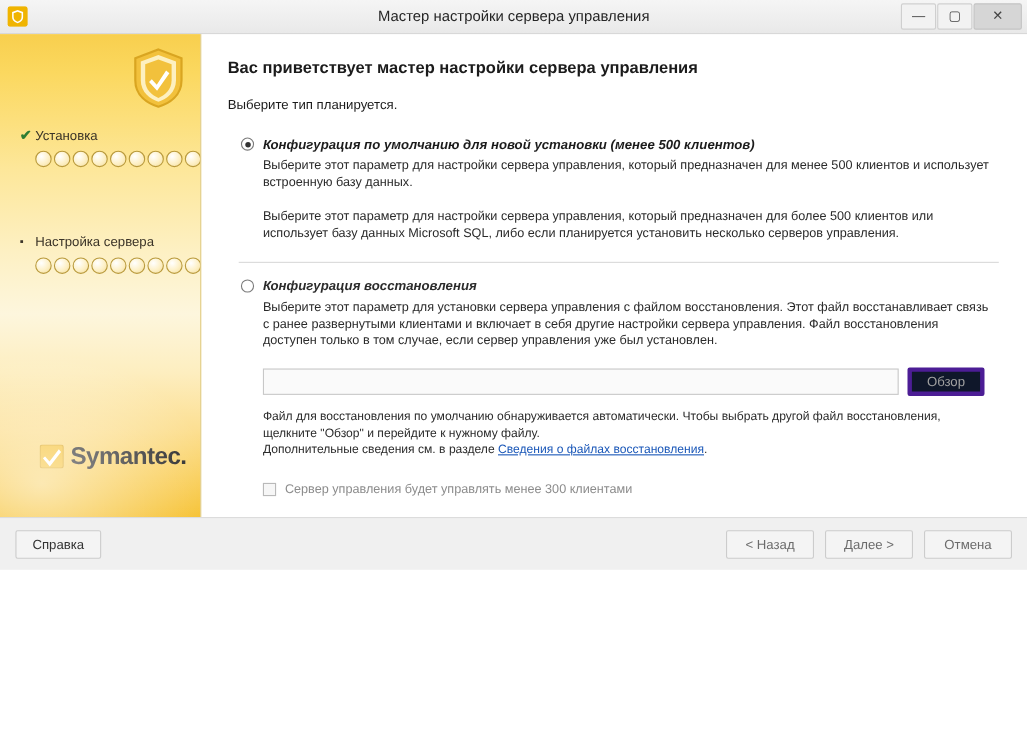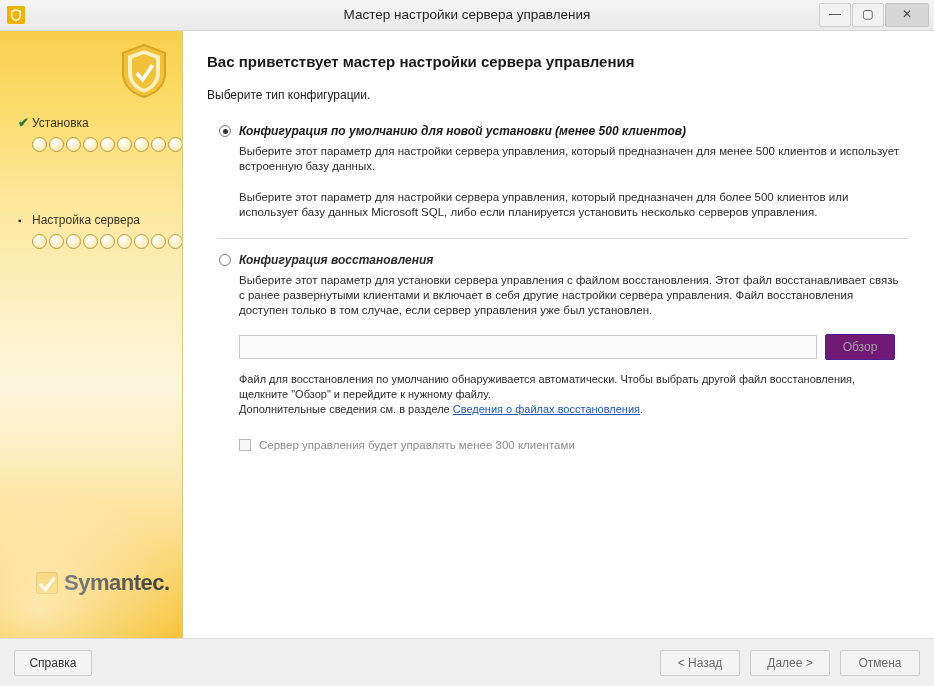--- a/index.html
+++ b/index.html
@@ -10,21 +10,21 @@
     width: 934px;
     height: 686px;
     font-family: "Liberation Sans", sans-serif;
     font-size: 12px;
     color: #1b1b1b;
     background: #ffffff;
     overflow: hidden;
   }
   .window {
     width: 934px;
-    height: 686px;
+    height: 518px;
     position: relative;
     background: #ffffff;
     box-sizing: border-box;
     display: flex;
     flex-direction: column;
   }
   
   .titlebar {
     height: 30px;
     background: linear-gradient(to bottom, #f5f5f5, #e9e9e9);
@@ -245,22 +245,22 @@
     box-sizing: border-box;
     padding: 0 6px;
     font-family: "Liberation Sans", sans-serif;
     font-size: 12px;
     color: #777;
   }
   .browse-btn {
     margin-left: 8px;
     width: 70px;
     height: 26px;
-    border: 1px solid #4c1d95;
-    background: #701a75;
+    border: 4px solid #4c1d95;
+    background: #0f172a;
     color: #a0a0a0;
     font-size: 12px;
     font-family: "Liberation Sans", sans-serif;
     border-radius: 2px;
   }
   .note {
     margin: 12px 0 0 32px;
     font-size: 11px;
     color: #2b2b2b;
     line-height: 15px;
@@ -399,21 +399,21 @@
             <rect x="0.5" y="0.5" width="21" height="21" rx="2" fill="#f6c234" stroke="#d9a521"></rect>
             <path d="M5 11 L9 15.5 L17.5 4.5 L19.5 7 L9.3 20 L3 12.5 Z" fill="#ffffff"></path>
           </svg>
         </span>
         <span class="symantec-text">Symantec.</span>
       </div>
     </div>
 
     <div class="content">
       <h1 class="page-title">Вас приветствует мастер настройки сервера управления</h1>
-      <p class="page-subtitle">Выберите тип конфигурации.</p>
+      <p class="page-subtitle">Выберите тип планируется.</p>
 
       <div class="option">
         <div class="option-head">
           <span class="radio checked"></span>
           <span class="option-label">Конфигурация по умолчанию для новой установки (менее 500 клиентов)</span>
         </div>
         <div class="option-desc">Выберите этот параметр для настройки сервера управления, который предназначен для менее 500 клиентов и использует встроенную базу данных.</div>
       </div>
 
       <div class="option">

